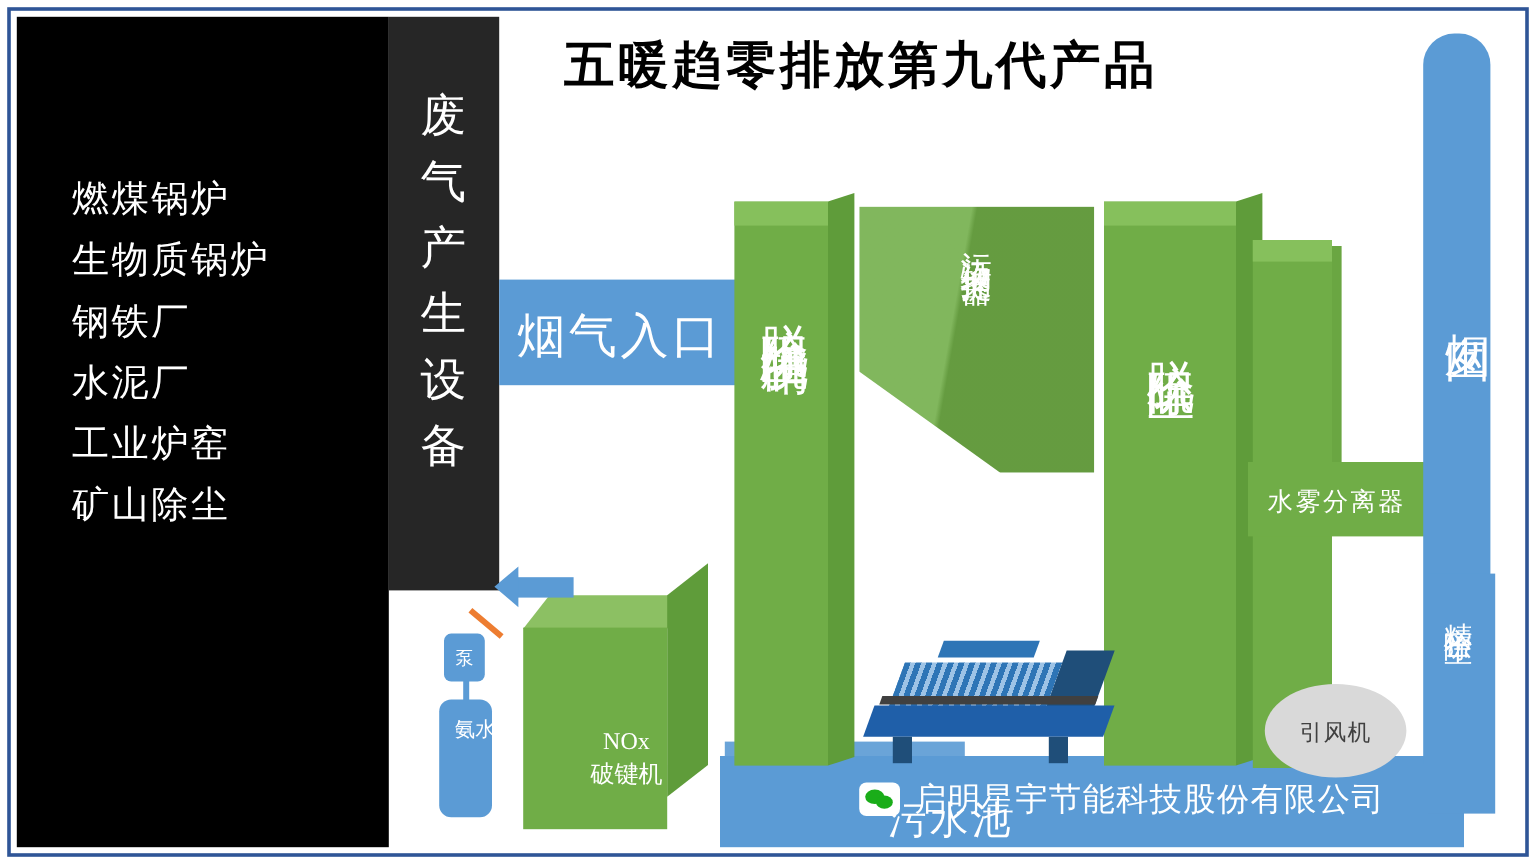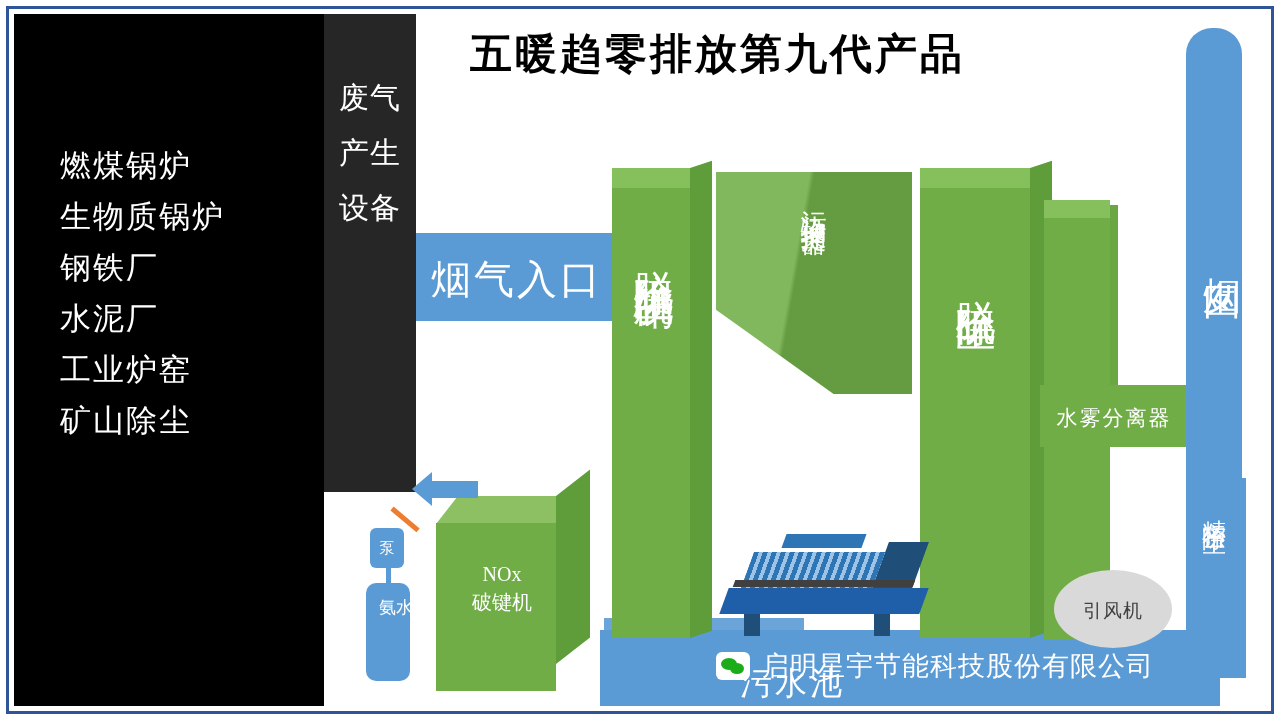--- a/index.html
+++ b/index.html
@@ -6,21 +6,21 @@
   body{width:1280px;height:720px;overflow:hidden;font-family:"Liberation Sans",sans-serif;}
   #stage{position:relative;width:1280px;height:720px;background:#ffffff;}
   .frame{position:absolute;left:6px;top:6px;width:1268px;height:708px;border:3px solid #2f5597;box-sizing:border-box;}
 
   
   .black-panel{position:absolute;left:14px;top:14px;width:310px;height:692px;background:#000000;}
   .black-list{position:absolute;left:60px;top:140px;color:#ffffff;font-family:"Liberation Serif",serif;font-size:31px;line-height:51px;letter-spacing:2px;}
 
   
   .gray-panel{position:absolute;left:324px;top:14px;width:92px;height:478px;background:#262626;}
-  .gray-text{position:absolute;left:338px;top:70px;width:64px;color:#ffffff;font-family:Liberation Sans, sans-serif;font-size:30px;line-height:55px;text-align:center;letter-spacing:1px;}
+  .gray-text{position:absolute;left:338px;top:70px;width:64px;color:#ffffff;font-family:Liberation Sans, sans-serif;font-size:38px;line-height:55px;text-align:center;letter-spacing:1px;}
 
   
   .title{position:absolute;left:470px;top:26px;color:#000000;font-family:"Liberation Serif",serif;font-size:42px;font-weight:bold;letter-spacing:3px;text-align:right;}
 
   
   .inlet{position:absolute;left:416px;top:233px;width:200px;height:88px;background:#5b9bd5;}
   .inlet-text{position:absolute;left:424px;top:252px;width:186px;text-align:center;color:#ffffff;font-family:"Liberation Serif",serif;font-size:40px;letter-spacing:3px;}
 
   
   .base{position:absolute;left:600px;top:630px;width:620px;height:76px;background:#5b9bd5;}
@@ -63,21 +63,21 @@
   .precise-text{left:1198px;top:500px;font-size:24px;}
 
   
   .fan{position:absolute;left:1054px;top:570px;width:118px;height:78px;border-radius:50%;background:#d9d9d9;}
   .fan-text{position:absolute;left:1054px;top:598px;width:118px;text-align:center;color:#404040;font-family:"Liberation Serif",serif;font-size:19px;letter-spacing:1px;}
 
   
   .nox{position:absolute;left:436px;top:523px;width:120px;height:168px;background:#70ad47;}
   .nox-top{position:absolute;left:436px;top:496px;width:120px;height:28px;background:#8cc063;transform:skewX(-38deg);transform-origin:bottom left;}
   .nox-side{position:absolute;left:556px;top:496px;width:34px;height:168px;background:#5f9c3a;transform:skewY(-38deg);transform-origin:left top;}
-  .nox-text{position:absolute;left:436px;top:560px;width:132px;text-align:center;color:#ffffff;font-family:"Liberation Serif",serif;font-size:20px;line-height:28px;}
+  .nox-text{position:absolute;left:436px;top:604px;width:132px;text-align:center;color:#ffffff;font-family:"Liberation Serif",serif;font-size:20px;line-height:28px;padding-left:20px;}
 
   
   .pump{position:absolute;left:370px;top:528px;width:34px;height:40px;background:#5b9bd5;border-radius:6px;}
   .pump-text{position:absolute;left:370px;top:539px;width:34px;text-align:center;color:#ffffff;font-family:"Liberation Serif",serif;font-size:15px;}
   .tank{position:absolute;left:366px;top:583px;width:44px;height:98px;background:#5b9bd5;border-radius:10px;}
   .tank-text{position:absolute;left:366px;top:596px;width:60px;text-align:center;color:#ffffff;font-family:"Liberation Serif",serif;font-size:17px;line-height:24px;}
   .pipe{position:absolute;left:386px;top:566px;width:5px;height:22px;background:#5b9bd5;}
   .orange{position:absolute;left:392px;top:506px;width:34px;height:5px;background:#ed7d31;transform:rotate(40deg);transform-origin:left center;}
 
   

